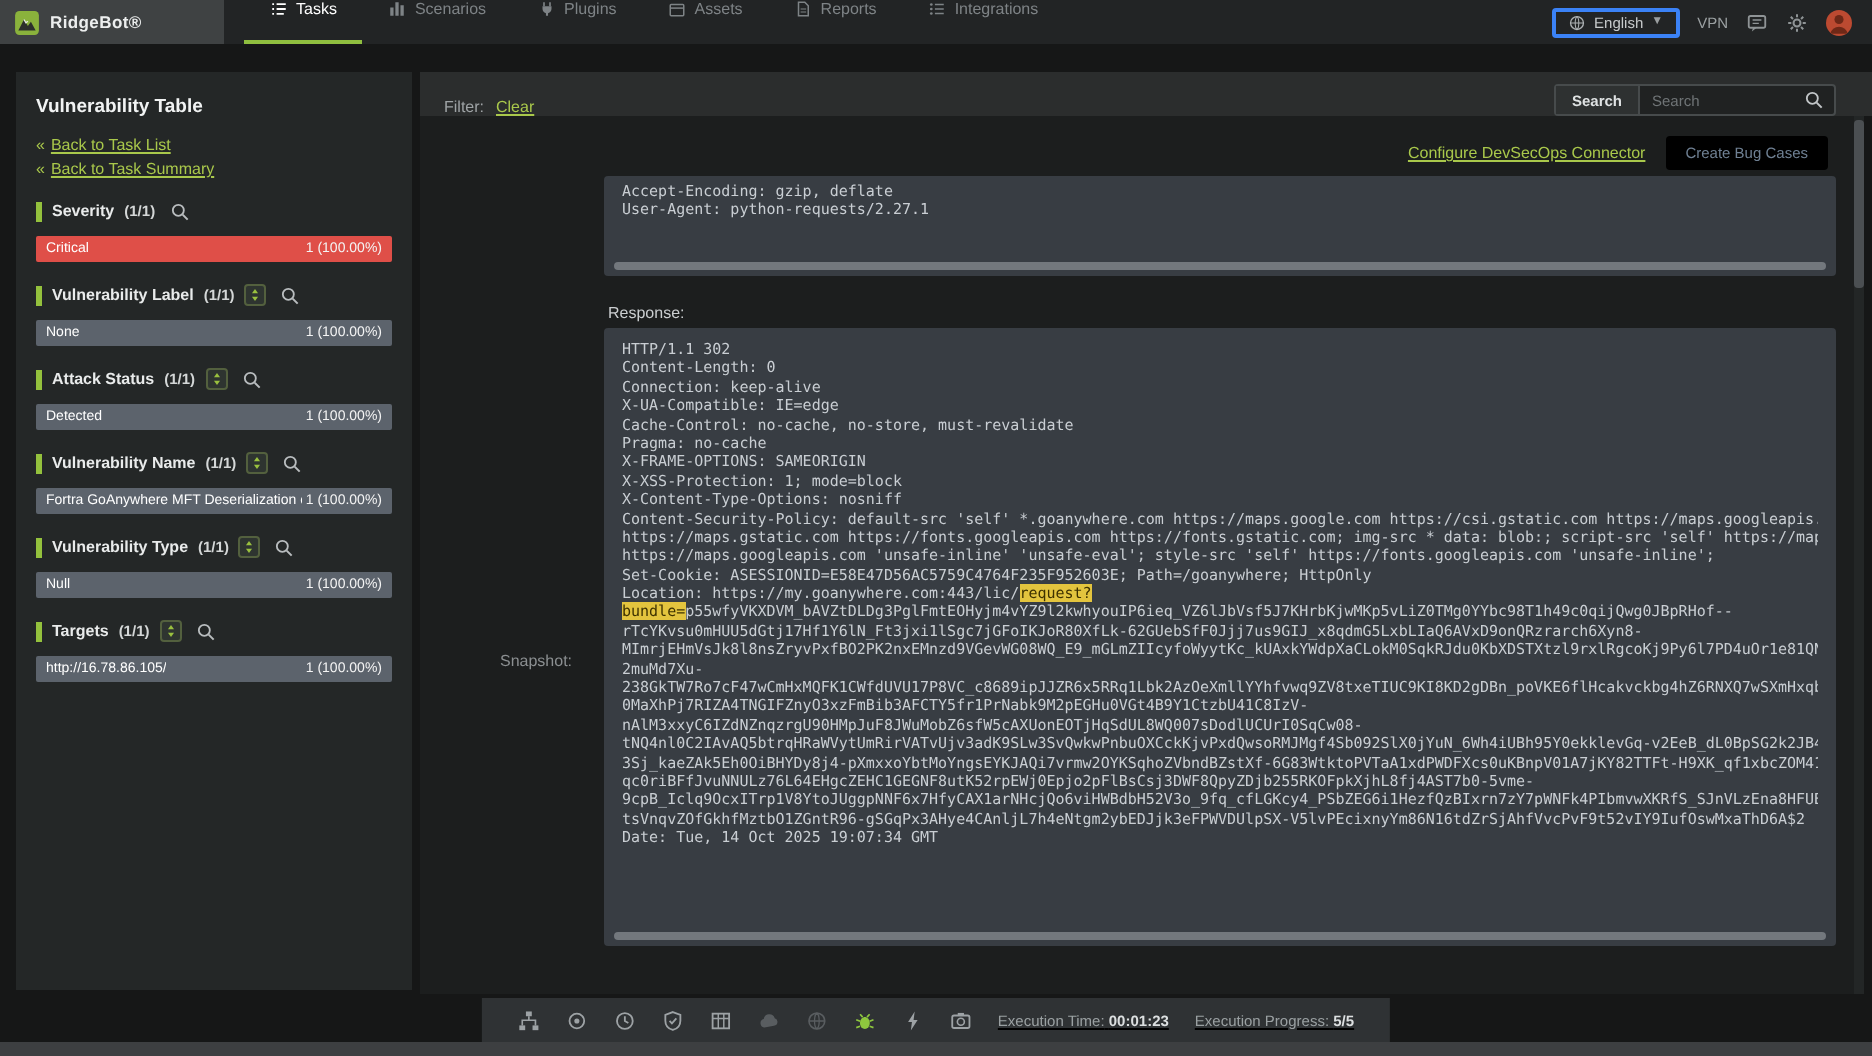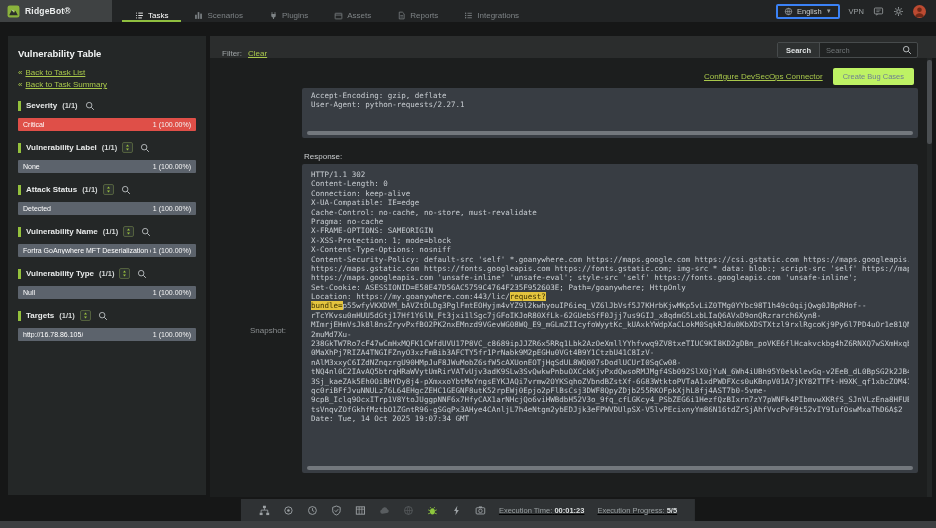--- a/index.html
+++ b/index.html
@@ -7,21 +7,21 @@
     font-family:"Liberation Sans", sans-serif; }
   svg { display:block; width:100%; height:100%; }
 
   
   .navbar { position:absolute; left:0; top:0; right:0; height:22px; background:#222425;
     display:flex; align-items:stretch; z-index:5; }
   .brand { width:112px; background:#3f4243; display:flex; align-items:center; gap:5px; padding-left:7px; }
   .brand-logo { width:13px; height:13px; }
   .brand-name { font-size:8.5px; font-weight:bold; color:#eceeee; letter-spacing:.2px; }
   .nav-tabs { display:flex; margin-left:10px; }
-  .nav-tab { display:flex; align-items:flex-end; gap:4px; padding:0 13px; font-size:8px;
+  .nav-tab { display:flex; align-items:flex-start; gap:4px; padding:0 13px; font-size:8px;
     color:#7e8386; cursor:pointer; border-bottom:2px solid transparent; }
   .nav-tab .ticon { width:9px; height:9px; }
   .nav-tab.active { color:#ffffff; border-bottom-color:#8fbe3f; }
   .nav-right { margin-left:auto; display:flex; align-items:center; gap:9px; padding-right:10px; }
   .lang-box { display:flex; align-items:center; gap:4px; border:2px solid #3b82f6; border-radius:2px;
     padding:1px 6px; font-size:7.5px; color:#c8cbcc; cursor:pointer; }
   .lang-box .i9 { width:9px; height:9px; color:#aeb2b4; }
   .caret { font-size:6px; color:#9a9ea0; }
   .vpn { font-size:7.5px; color:#9ba0a2; cursor:pointer; }
   .i11 { width:11px; height:11px; color:#8f9496; cursor:pointer; }
@@ -59,21 +59,21 @@
     height:100%; display:flex; align-items:center; border-right:1px solid #474b4c; }
   .search-input { width:82px; height:100%; background:transparent; border:none; outline:none;
     color:#c9cccd; font-size:7.5px; padding:0 6px; font-family:"Liberation Sans",sans-serif; }
   .search-input::placeholder { color:#6f7476; }
   .sicon { width:10px; height:10px; color:#c2c6c8; margin-right:5px; cursor:pointer; }
 
   
   .panel { position:absolute; left:210px; right:4px; top:58px; bottom:31px; background:#1c1e1e; }
   .panel-header { position:absolute; top:10px; right:18px; display:flex; align-items:center; gap:10px;justify-content:space-between; }
   .connector-link { font-size:8px; color:#a9c84b; text-decoration:underline; cursor:pointer; }
-  .create-btn { font-size:7.5px; color:#6f8093; background:#bef264; border:none; border-radius:2px;
+  .create-btn { font-size:7.5px; color:#6f8093; background:#000000; border:none; border-radius:2px;
     padding:4px 10px; cursor:default; }
   .snapshot-label { position:absolute; left:40px; top:268px; font-size:8px; color:#8b8f91; }
   .codeblock { position:absolute; background:#383d43; border-radius:2px; overflow:hidden;
     font-family:"DejaVu Sans Mono", monospace; font-size:7.5px; line-height:9.4px; color:#c9ced3; }
   .req-block { left:92px; right:14px; top:30px; height:50px; padding:3px 9px; }
   .resp-block { left:92px; right:14px; top:106px; bottom:24px; padding:6px 9px; }
   .cl { white-space:pre; height:9.4px; overflow:hidden; }
   .hl { background:#e3c43e; color:#3e3200; }
   .resp-label { position:absolute; left:94px; top:94px; font-size:8px; color:#cbced0; }
   .hscroll { position:absolute; left:5px; right:5px; bottom:3px; height:4px; background:#73787d;

